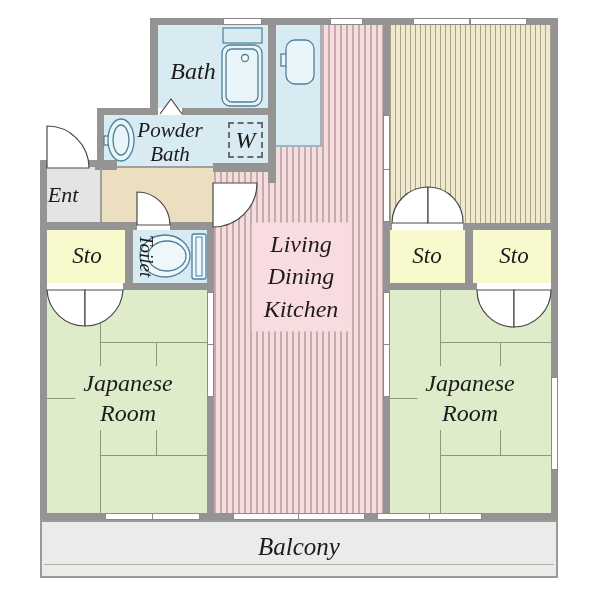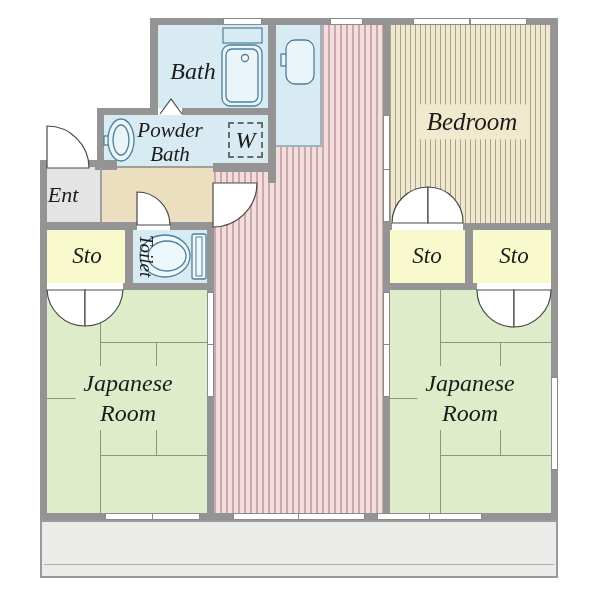--- a/index.html
+++ b/index.html
@@ -165,21 +165,24 @@
   <div class="wbox" style="left:228px;top:122px;width:35px;height:36px;">
     <span style="font-size:24px;">W</span>
   </div>
 
   <div class="room-label" style="left:193px;top:71px;font-size:24px;">Bath</div>
   <div class="room-label" style="left:170px;top:142px;font-size:21px;line-height:1.15;">Powder
 Bath</div>
   <div class="room-label" style="left:63px;top:195px;font-size:22px;">Ent</div>
   <div class="room-label" style="left:87px;top:256px;font-size:23px;">Sto</div>
   <div class="room-label toilet-label" style="left:146px;top:256px;font-size:19px;">Toilet</div>
-  <div class="room-label bg-bed-label" style="left:472px;top:122px;font-size:25px;">Bedroom</div>
+  <div class="room-label bg-ldk-label" style="left:301px;top:277px;font-size:24px;">Living
+Dining
+Kitchen</div>
   <div class="room-label" style="left:427px;top:256px;font-size:23px;">Sto</div>
   <div class="room-label" style="left:514px;top:256px;font-size:23px;">Sto</div>
   <div class="room-label bg-jp-label" style="left:128px;top:398px;font-size:24px;">Japanese
 Room</div>
   <div class="room-label bg-jp-label" style="left:470px;top:398px;font-size:24px;">Japanese
 Room</div>
+  <div class="room-label" style="left:299px;top:547px;font-size:25px;">Balcony</div>
 
 </div>
 
 </body></html>

